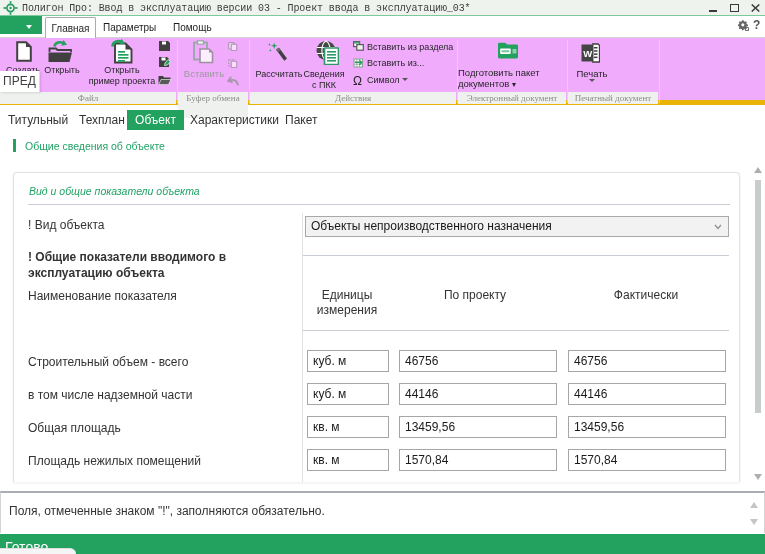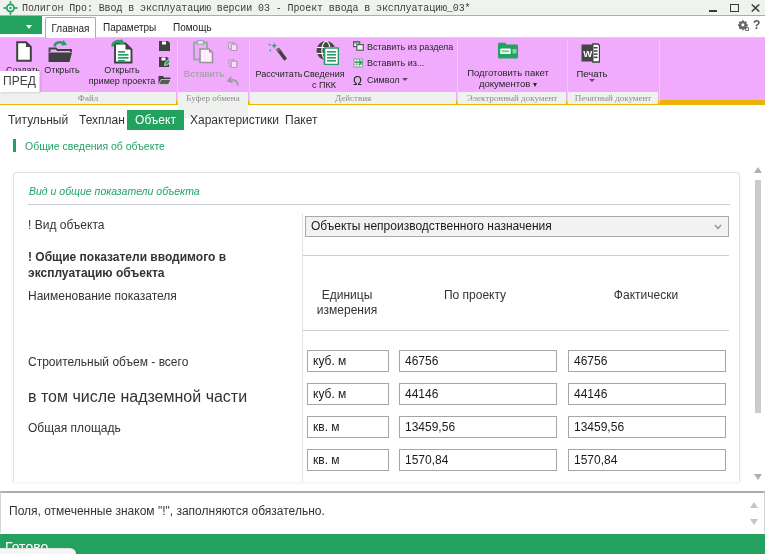--- a/index.html
+++ b/index.html
@@ -154,21 +154,21 @@
 <div class="abs" style="left:353px;top:73.5px;font-size:12px;color:#262626;">Ω</div>
 <div class="abs" style="left:367px;top:74.5px;font-size:9px;color:#262626;">Символ</div>
 <div class="abs" style="left:402px;top:78px;width:0;height:0;border-left:3px solid transparent;border-right:3px solid transparent;border-top:3.5px solid #555;"></div>
 
 <svg class="abs" style="left:497px;top:42px" width="22" height="17" viewBox="0 0 22 17">
   <path d="M1 2.2 C1 1.4 1.6 0.8 2.4 0.8 H8.2 L10 2.6 H19.6 C20.4 2.6 21 3.2 21 4 V15 C21 15.8 20.4 16.4 19.6 16.4 H2.4 C1.6 16.4 1 15.8 1 15 Z" fill="#23a15e"></path>
   <rect x="3.2" y="6.5" width="10.5" height="5.5" rx="0.8" fill="#fff"></rect>
   <rect x="4.6" y="8.2" width="7.6" height="2.1" fill="#7fc9a4"></rect>
   <rect x="15.5" y="7" width="4" height="4.5" rx="0.5" fill="#8fd0ae"></rect>
 </svg>
-<div class="abs" style="left:458px;top:67px;width:100px;text-align:center;font-size:9.5px;color:#262626;line-height:11px;">Подготовить пакет<br>документов <span style="font-size:8px;">▾</span></div>
+<div class="abs" style="left:458px;top:67px;width:100px;text-align:left;font-size:9.5px;color:#262626;line-height:11px;">Подготовить пакет<br>документов <span style="font-size:8px;">▾</span></div>
 
 <svg class="abs" style="left:581px;top:43px" width="19" height="20" viewBox="0 0 19 20">
   <path d="M11 1 H17 L18.5 2.5 V19 H11" fill="#fff" stroke="#3f3f3f" stroke-width="1.3"></path>
   <rect x="13" y="4" width="3.5" height="1.5" fill="#3f3f3f"></rect>
     <rect x="13" y="7.2" width="3.5" height="1.5" fill="#3f3f3f"></rect>
     <rect x="13" y="10.4" width="3.5" height="1.5" fill="#3f3f3f"></rect>
     <rect x="13" y="13.6" width="3.5" height="1.5" fill="#3f3f3f"></rect>
   <rect x="0.5" y="1.5" width="12" height="17" fill="#444"></rect>
   <text x="2.2" y="13.8" font-size="9.5" font-weight="bold" fill="#fff" font-family="Liberation Sans">W</text>
 </svg>
@@ -202,30 +202,31 @@
   <div class="abs" style="left:293px;top:115px;width:80px;text-align:center;font-size:12px;color:#333;line-height:15px;">Единицы<br>измерения</div>
   <div class="abs" style="left:421px;top:115px;width:80px;text-align:center;font-size:12px;color:#333;">По проекту</div>
   <div class="abs" style="left:592px;top:115px;width:80px;text-align:center;font-size:12px;color:#333;">Фактически</div>
   <div class="abs" style="left:289px;top:157px;width:426px;height:1px;background:#c9cdd5;"></div>
 
   <div class="abs" style="left:14px;top:182px;font-size:12px;color:#333;">Строительный объем - всего</div>
   <div class="abs" style="left:293px;top:177px;width:82px;height:22px;background:#fff;border:1px solid #a6a6a6;font-size:12px;color:#1a1a1a;line-height:20px;padding-left:5px;">куб. м</div>
   <div class="abs" style="left:385px;top:177px;width:158px;height:22px;background:#fff;border:1px solid #a6a6a6;font-size:12px;color:#1a1a1a;line-height:20px;padding-left:5px;">46756</div>
   <div class="abs" style="left:554px;top:177px;width:158px;height:22px;background:#fff;border:1px solid #a6a6a6;font-size:12px;color:#1a1a1a;line-height:20px;padding-left:5px;">46756</div>
 
-  <div class="abs" style="left:14px;top:215px;font-size:16px;color:#333;">в том числе надземной части</div>
+  <div class="abs" style="left:14px;top:215px;font-size:12px;color:#333;">в том числе надземной части</div>
   <div class="abs" style="left:293px;top:210px;width:82px;height:22px;background:#fff;border:1px solid #a6a6a6;font-size:12px;color:#1a1a1a;line-height:20px;padding-left:5px;">куб. м</div>
   <div class="abs" style="left:385px;top:210px;width:158px;height:22px;background:#fff;border:1px solid #a6a6a6;font-size:12px;color:#1a1a1a;line-height:20px;padding-left:5px;">44146</div>
   <div class="abs" style="left:554px;top:210px;width:158px;height:22px;background:#fff;border:1px solid #a6a6a6;font-size:12px;color:#1a1a1a;line-height:20px;padding-left:5px;">44146</div>
 
   <div class="abs" style="left:14px;top:248px;font-size:12px;color:#333;">Общая площадь</div>
   <div class="abs" style="left:293px;top:243px;width:82px;height:22px;background:#fff;border:1px solid #a6a6a6;font-size:12px;color:#1a1a1a;line-height:20px;padding-left:5px;">кв. м</div>
   <div class="abs" style="left:385px;top:243px;width:158px;height:22px;background:#fff;border:1px solid #a6a6a6;font-size:12px;color:#1a1a1a;line-height:20px;padding-left:5px;">13459,56</div>
   <div class="abs" style="left:554px;top:243px;width:158px;height:22px;background:#fff;border:1px solid #a6a6a6;font-size:12px;color:#1a1a1a;line-height:20px;padding-left:5px;">13459,56</div>
 
+  <div class="abs" style="left:14px;top:281px;font-size:12px;color:#333;">Площадь нежилых помещений</div>
   <div class="abs" style="left:293px;top:276px;width:82px;height:22px;background:#fff;border:1px solid #a6a6a6;font-size:12px;color:#1a1a1a;line-height:20px;padding-left:5px;">кв. м</div>
   <div class="abs" style="left:385px;top:276px;width:158px;height:22px;background:#fff;border:1px solid #a6a6a6;font-size:12px;color:#1a1a1a;line-height:20px;padding-left:5px;">1570,84</div>
   <div class="abs" style="left:554px;top:276px;width:158px;height:22px;background:#fff;border:1px solid #a6a6a6;font-size:12px;color:#1a1a1a;line-height:20px;padding-left:5px;">1570,84</div>
 </div>
 
 <div class="abs" style="left:754px;top:167px;width:0;height:0;border-left:4px solid transparent;border-right:4px solid transparent;border-bottom:6px solid #adb1ad;"></div>
 <div class="abs" style="left:755px;top:180px;width:6px;height:233px;background:#c9cdc9;"></div>
 <div class="abs" style="left:754px;top:474px;width:0;height:0;border-left:4px solid transparent;border-right:4px solid transparent;border-top:6px solid #adb1ad;"></div>
 
 <div class="abs" style="left:0;top:491px;width:765px;height:42px;background:#fff;border-top:2px solid #a9adb2;border-left:1px solid #d4d4d4;border-right:1px solid #d4d4d4;">

